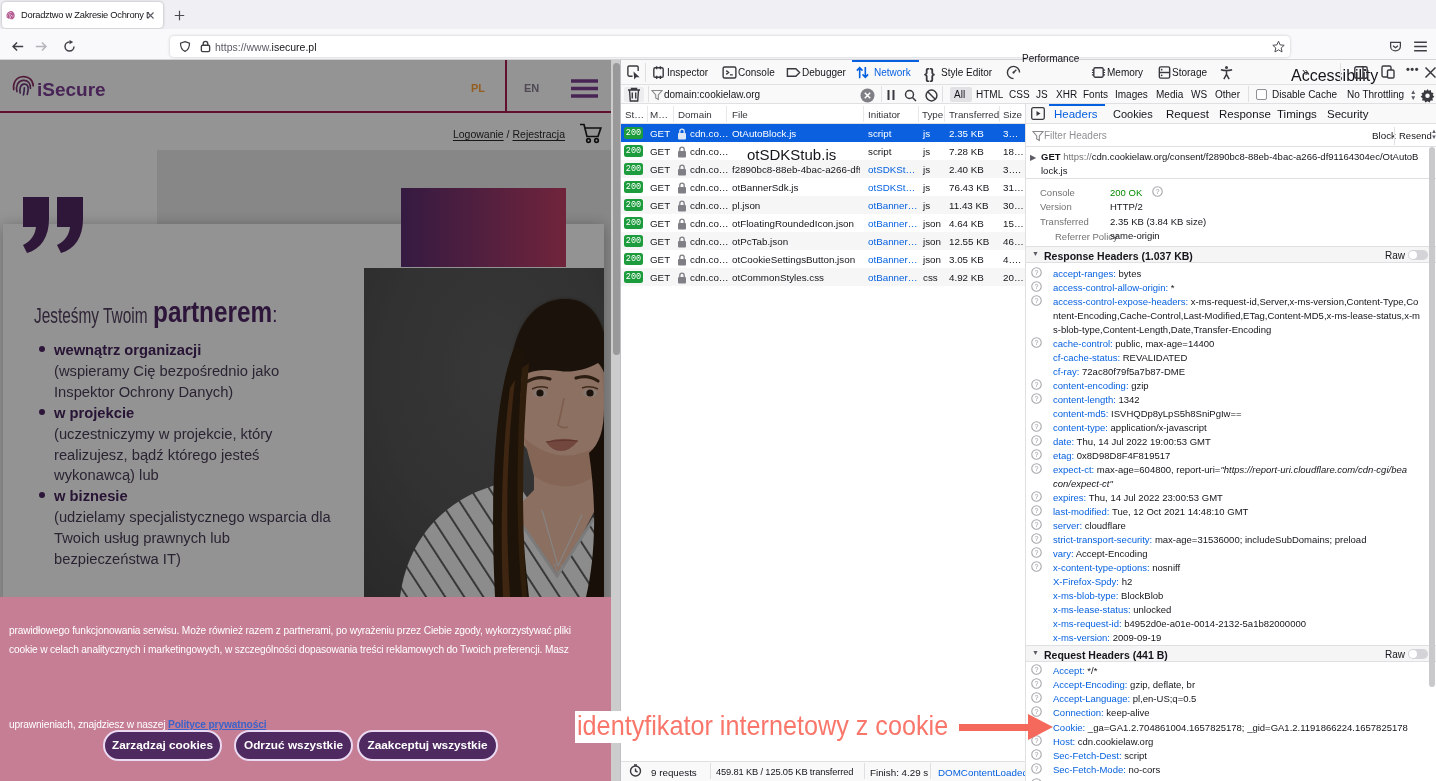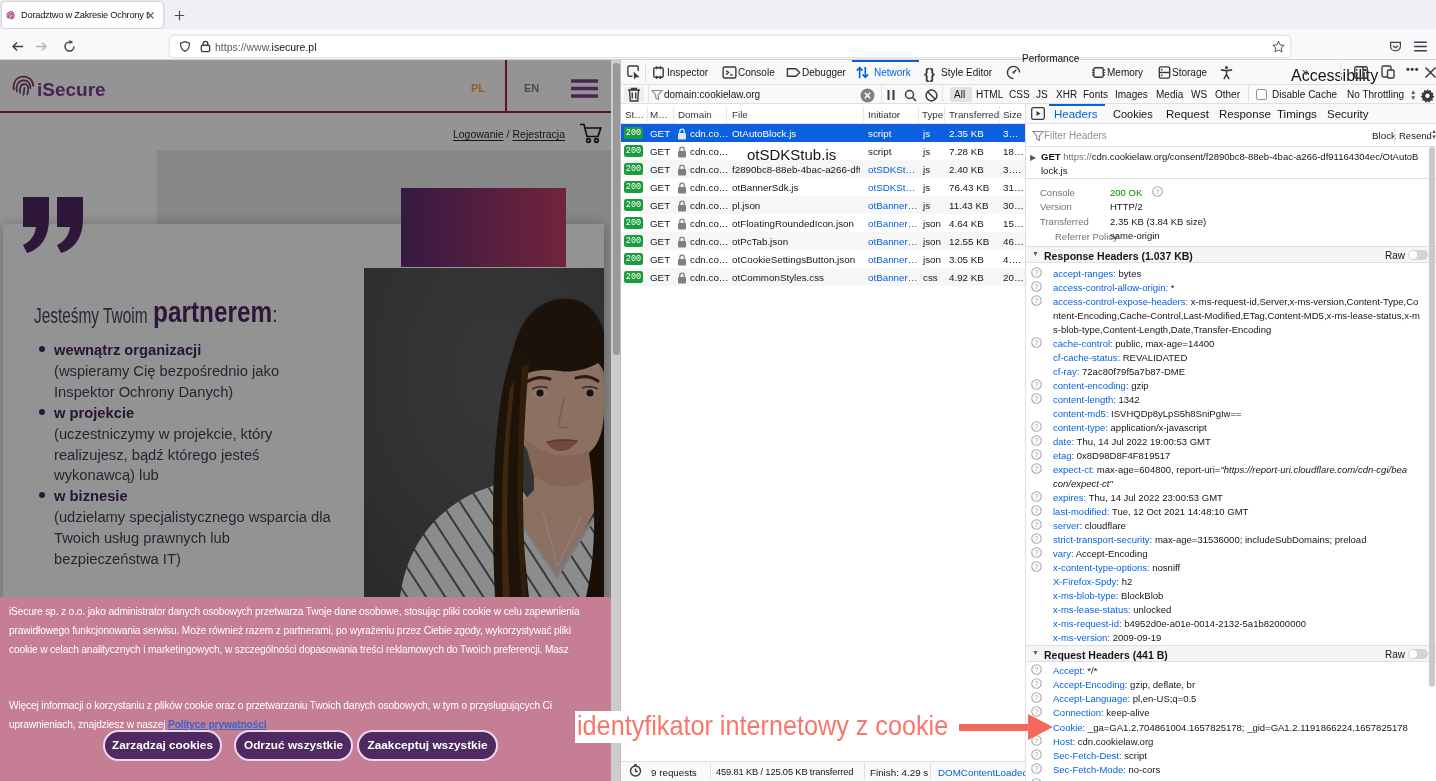--- a/index.html
+++ b/index.html
@@ -154,24 +154,22 @@
     <div class="abs" style="left:54px;top:424.5999999999999px;font-size:15.5px;color:#4a3d57;"><span class="cnd" style="--sx:0.95;">(uczestniczymy w projekcie, który</span></div>
     <div class="abs" style="left:54px;top:445.4999999999999px;font-size:15.5px;color:#4a3d57;"><span class="cnd" style="--sx:0.95;">realizujesz, bądź którego jesteś</span></div>
     <div class="abs" style="left:54px;top:466.39999999999986px;font-size:15.5px;color:#4a3d57;"><span class="cnd" style="--sx:0.95;">wykonawcą) lub</span></div>
     <div class="abs" style="left:39px;top:492.29999999999984px;width:6px;height:6px;border-radius:50%;background:#502767;"></div>
     <div class="abs" style="left:54px;top:487.29999999999984px;font-size:15.5px;font-weight:bold;color:#46235c;"><span class="cnd" style="--sx:0.95;">w biznesie</span></div>
     <div class="abs" style="left:54px;top:508.1999999999998px;font-size:15.5px;color:#4a3d57;"><span class="cnd" style="--sx:0.95;">(udzielamy specjalistycznego wsparcia dla</span></div>
     <div class="abs" style="left:54px;top:529.0999999999998px;font-size:15.5px;color:#4a3d57;"><span class="cnd" style="--sx:0.95;">Twoich usług prawnych lub</span></div>
     <div class="abs" style="left:54px;top:549.9999999999998px;font-size:15.5px;color:#4a3d57;"><span class="cnd" style="--sx:0.95;">bezpieczeństwa IT)</span></div>
     <div class="abs" style="left:0;top:60px;width:611px;height:721px;background:rgba(0,0,0,0.42);"></div>
     <div class="abs" style="left:0;top:597px;width:611px;height:184px;background:#c67e95;"></div>
-    <div class="abs" style="left:9px;top:606.0px;font-size:10.2px;letter-spacing:-0.15px;color:#fff;">iSecure sp. z o.o. jako administrator danych osobowych przetwarza Twoje dane osobowe, stosując pliki cookie w celu zapewnienia</div>
     <div class="abs" style="left:9px;top:624.8px;font-size:10.2px;letter-spacing:-0.15px;color:#fff;">prawidłowego funkcjonowania serwisu. Może również razem z partnerami, po wyrażeniu przez Ciebie zgody, wykorzystywać pliki</div>
     <div class="abs" style="left:9px;top:643.5999999999999px;font-size:10.2px;letter-spacing:-0.15px;color:#fff;">cookie w celach analitycznych i marketingowych, w szczególności dopasowania treści reklamowych do Twoich preferencji. Masz</div>
-    <div class="abs" style="left:9px;top:699.9999999999998px;font-size:10.2px;letter-spacing:-0.15px;color:#fff;">Więcej informacji o korzystaniu z plików cookie oraz o przetwarzaniu Twoich danych osobowych, w tym o przysługujących Ci</div>
     <div class="abs" style="left:9px;top:718.7999999999997px;font-size:10.2px;letter-spacing:-0.15px;color:#fff;">uprawnieniach, znajdziesz w naszej</div>
     <div class="abs" style="left:168px;top:718.8px;font-size:10.2px;font-weight:bold;letter-spacing:-0.15px;color:#3b63c8;text-decoration:underline;">Polityce prywatności</div>
     <div style="position:absolute;white-space:nowrap;height:31px;border-radius:16px;background:#4f2a60;border:2px solid #ead9f0;color:#fff;font-size:11.8px;font-weight:bold;text-align:center;line-height:26px;left:103px;top:730px;width:119px;">Zarządzaj cookies</div>
     <div style="position:absolute;white-space:nowrap;height:31px;border-radius:16px;background:#4f2a60;border:2px solid #ead9f0;color:#fff;font-size:11.8px;font-weight:bold;text-align:center;line-height:26px;left:234px;top:730px;width:119px;">Odrzuć wszystkie</div>
     <div style="position:absolute;white-space:nowrap;height:31px;border-radius:16px;background:#4f2a60;border:2px solid #ead9f0;color:#fff;font-size:11.8px;font-weight:bold;text-align:center;line-height:26px;left:357px;top:730px;width:141px;">Zaakceptuj wszystkie</div>
     <div class="abs" style="left:611px;top:60px;width:10px;height:721px;background:#ccc;"></div>
     <div class="abs" style="left:612.5px;top:63px;width:7px;height:292px;background:#999;border-radius:3.5px;"></div>
     <div class="abs" style="left:620px;top:60px;width:1px;height:721px;background:#c0c0c4;"></div>
     <div class="abs" style="left:621px;top:60px;width:815px;height:25px;background:#f9f9fa;border-bottom:1px solid #e0e0e2;"></div>
     <svg class="abs" style="left:626px;top:65px" width="15" height="15" viewBox="0 0 16 16">

